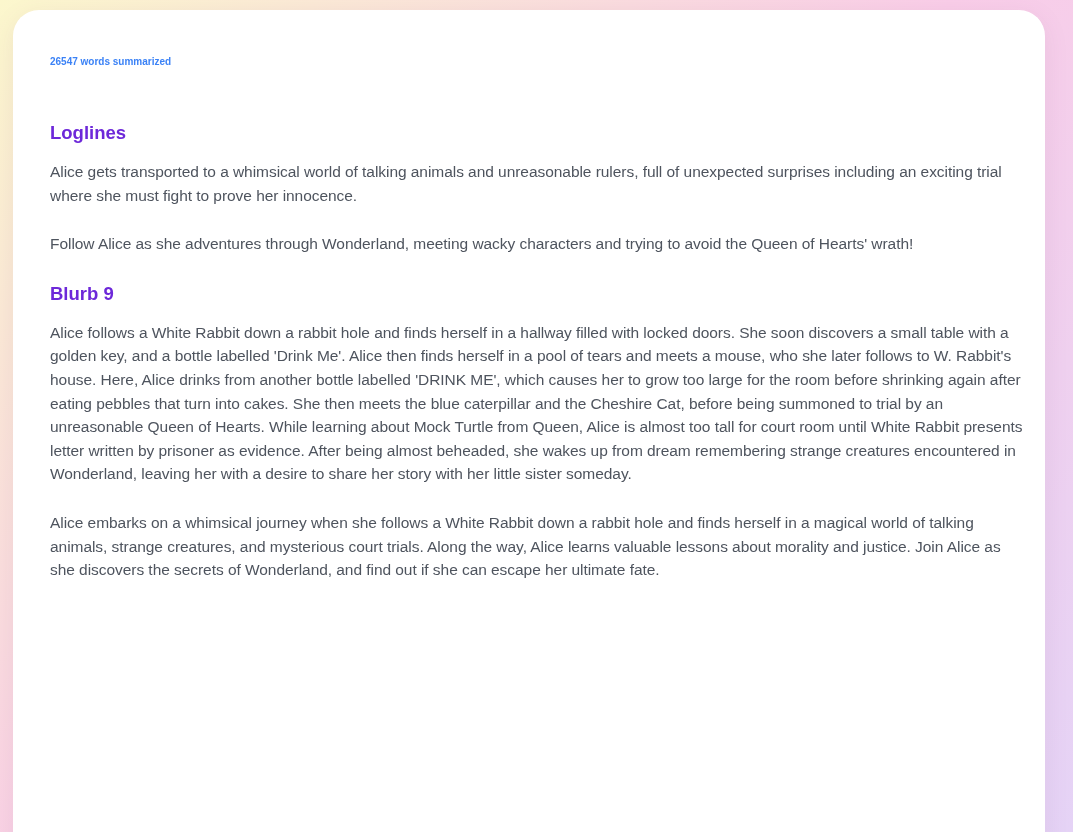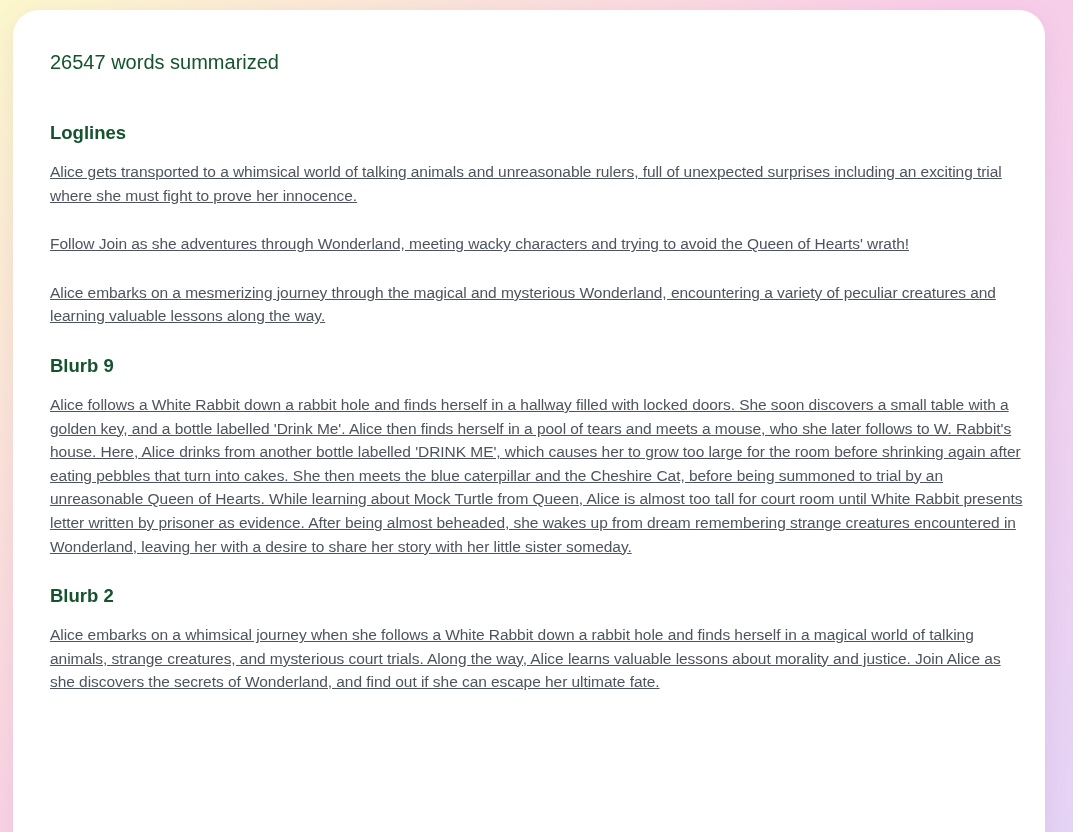--- a/index.html
+++ b/index.html
@@ -20,62 +20,59 @@
     top: 10px;
     width: 1032px;
     height: 870px; 
     background: #ffffff;
     border-radius: 26px;
     box-shadow: 0 6px 24px rgba(130, 90, 130, 0.10);
     padding: 41px 21px 40px 37px;
     box-sizing: border-box;
   }
   .doc-title {
-    font-size: 20px;
-    font-weight: 400;
-    color: #14532d;
+    font-size: 10px;
+    font-weight: 700;
+    color: #3b82f6;
     line-height: 22px;
     margin: 0 0 47px 0;
   }
   .section h2 {
     font-size: 18.5px;
     font-weight: 700;
-    color: #14532d;
+    color: #6d28d9;
     line-height: 25px;
     margin: 24px 0 15px 0;
   }
   .section:first-of-type h2 {
     margin-top: 0;
   }
   .section p {
     font-size: 15.5px;
     line-height: 23.6px;
     color: #4e545e;
     margin: 0 0 25px 0;
     letter-spacing: -0.05px;
-    text-decoration: underline;
   }
 </style>
 </head>
 <body>
 
 <div class="summary-card">
 
   <div class="doc-title">26547 words summarized</div>
 
   <div class="section">
     <h2>Loglines</h2>
     <p>Alice gets transported to a whimsical world of talking animals and unreasonable rulers, full of unexpected surprises including an exciting trial where she must fight to prove her innocence.</p>
-    <p>Follow Join as she adventures through Wonderland, meeting wacky characters and trying to avoid the Queen of Hearts' wrath!</p>
-    <p>Alice embarks on a mesmerizing journey through the magical and mysterious Wonderland, encountering a variety of peculiar creatures and learning valuable lessons along the way.</p>
+    <p>Follow Alice as she adventures through Wonderland, meeting wacky characters and trying to avoid the Queen of Hearts' wrath!</p>
   </div>
 
   <div class="section">
     <h2>Blurb 9</h2>
     <p>Alice follows a White Rabbit down a rabbit hole and finds herself in a hallway filled with locked doors. She soon discovers a small table with a golden key, and a bottle labelled 'Drink Me'. Alice then finds herself in a pool of tears and meets a mouse, who she later follows to W. Rabbit's house. Here, Alice drinks from another bottle labelled 'DRINK ME', which causes her to grow too large for the room before shrinking again after eating pebbles that turn into cakes. She then meets the blue caterpillar and the Cheshire Cat, before being summoned to trial by an unreasonable Queen of Hearts. While learning about Mock Turtle from Queen, Alice is almost too tall for court room until White Rabbit presents letter written by prisoner as evidence. After being almost beheaded, she wakes up from dream remembering strange creatures encountered in Wonderland, leaving her with a desire to share her story with her little sister someday.</p>
   </div>
 
   <div class="section">
-    <h2>Blurb 2</h2>
     <p>Alice embarks on a whimsical journey when she follows a White Rabbit down a rabbit hole and finds herself in a magical world of talking animals, strange creatures, and mysterious court trials. Along the way, Alice learns valuable lessons about morality and justice. Join Alice as she discovers the secrets of Wonderland, and find out if she can escape her ultimate fate.</p>
   </div>
 
 </div>
 
 </body></html>

